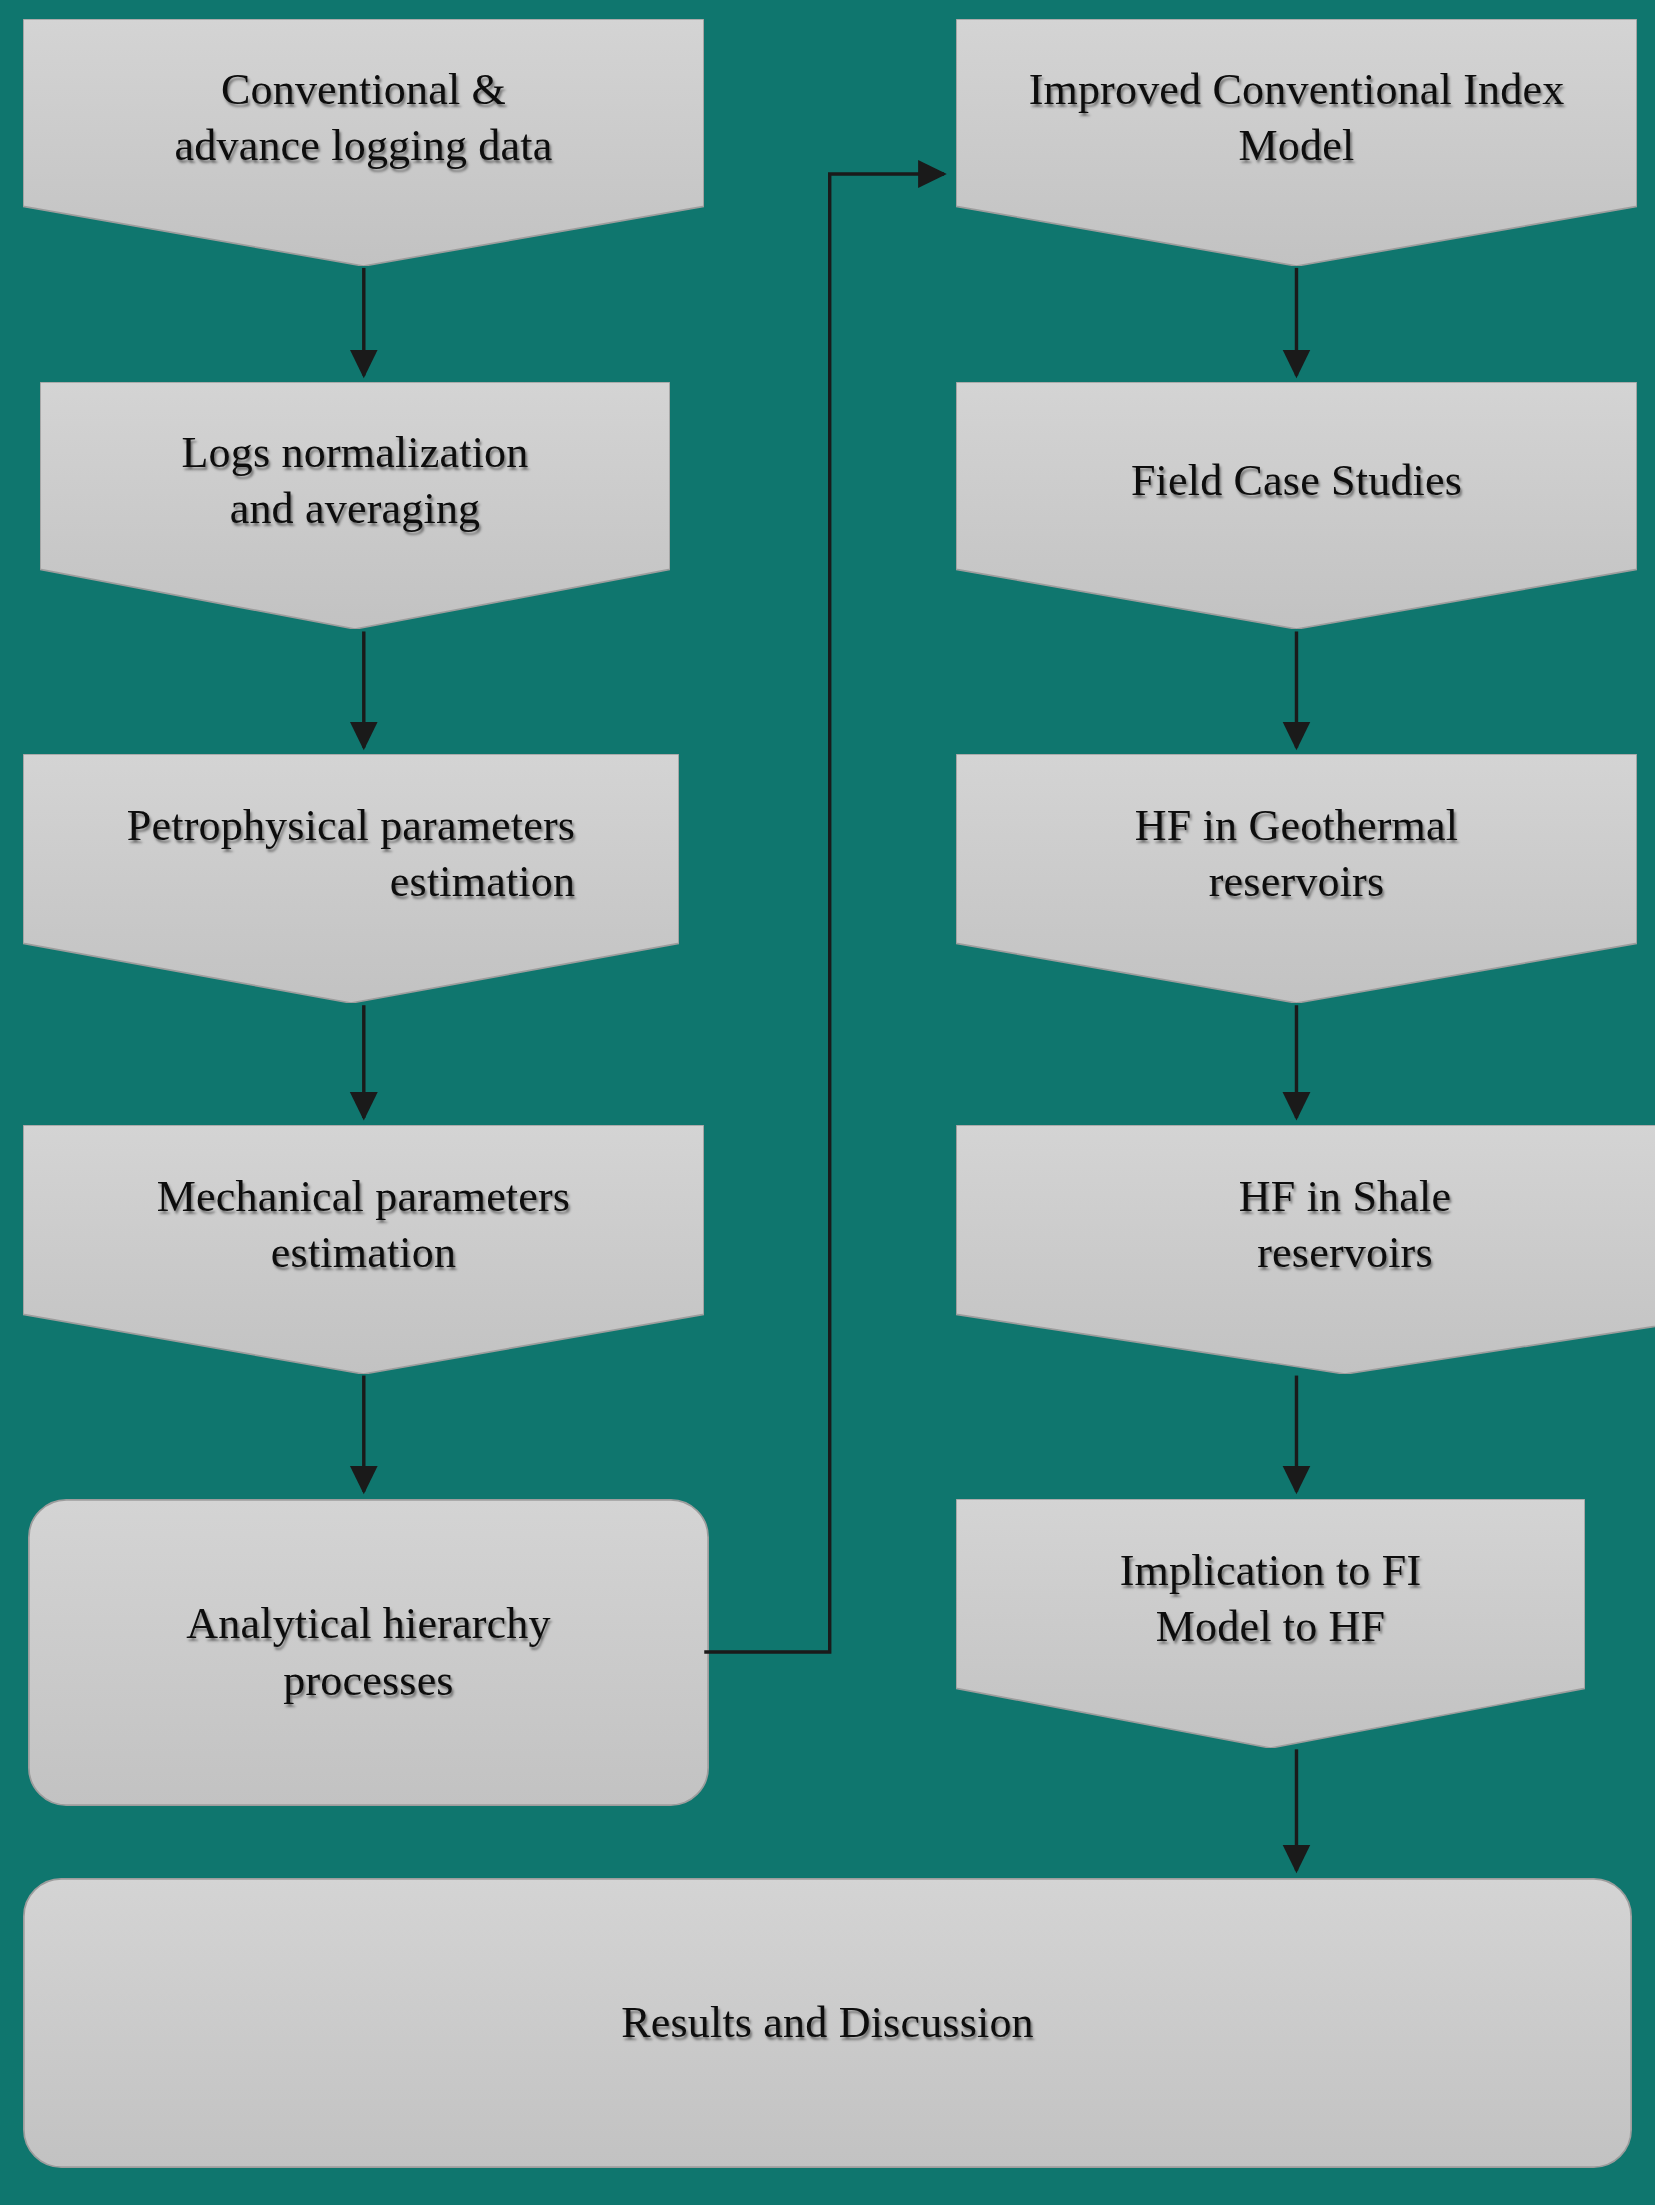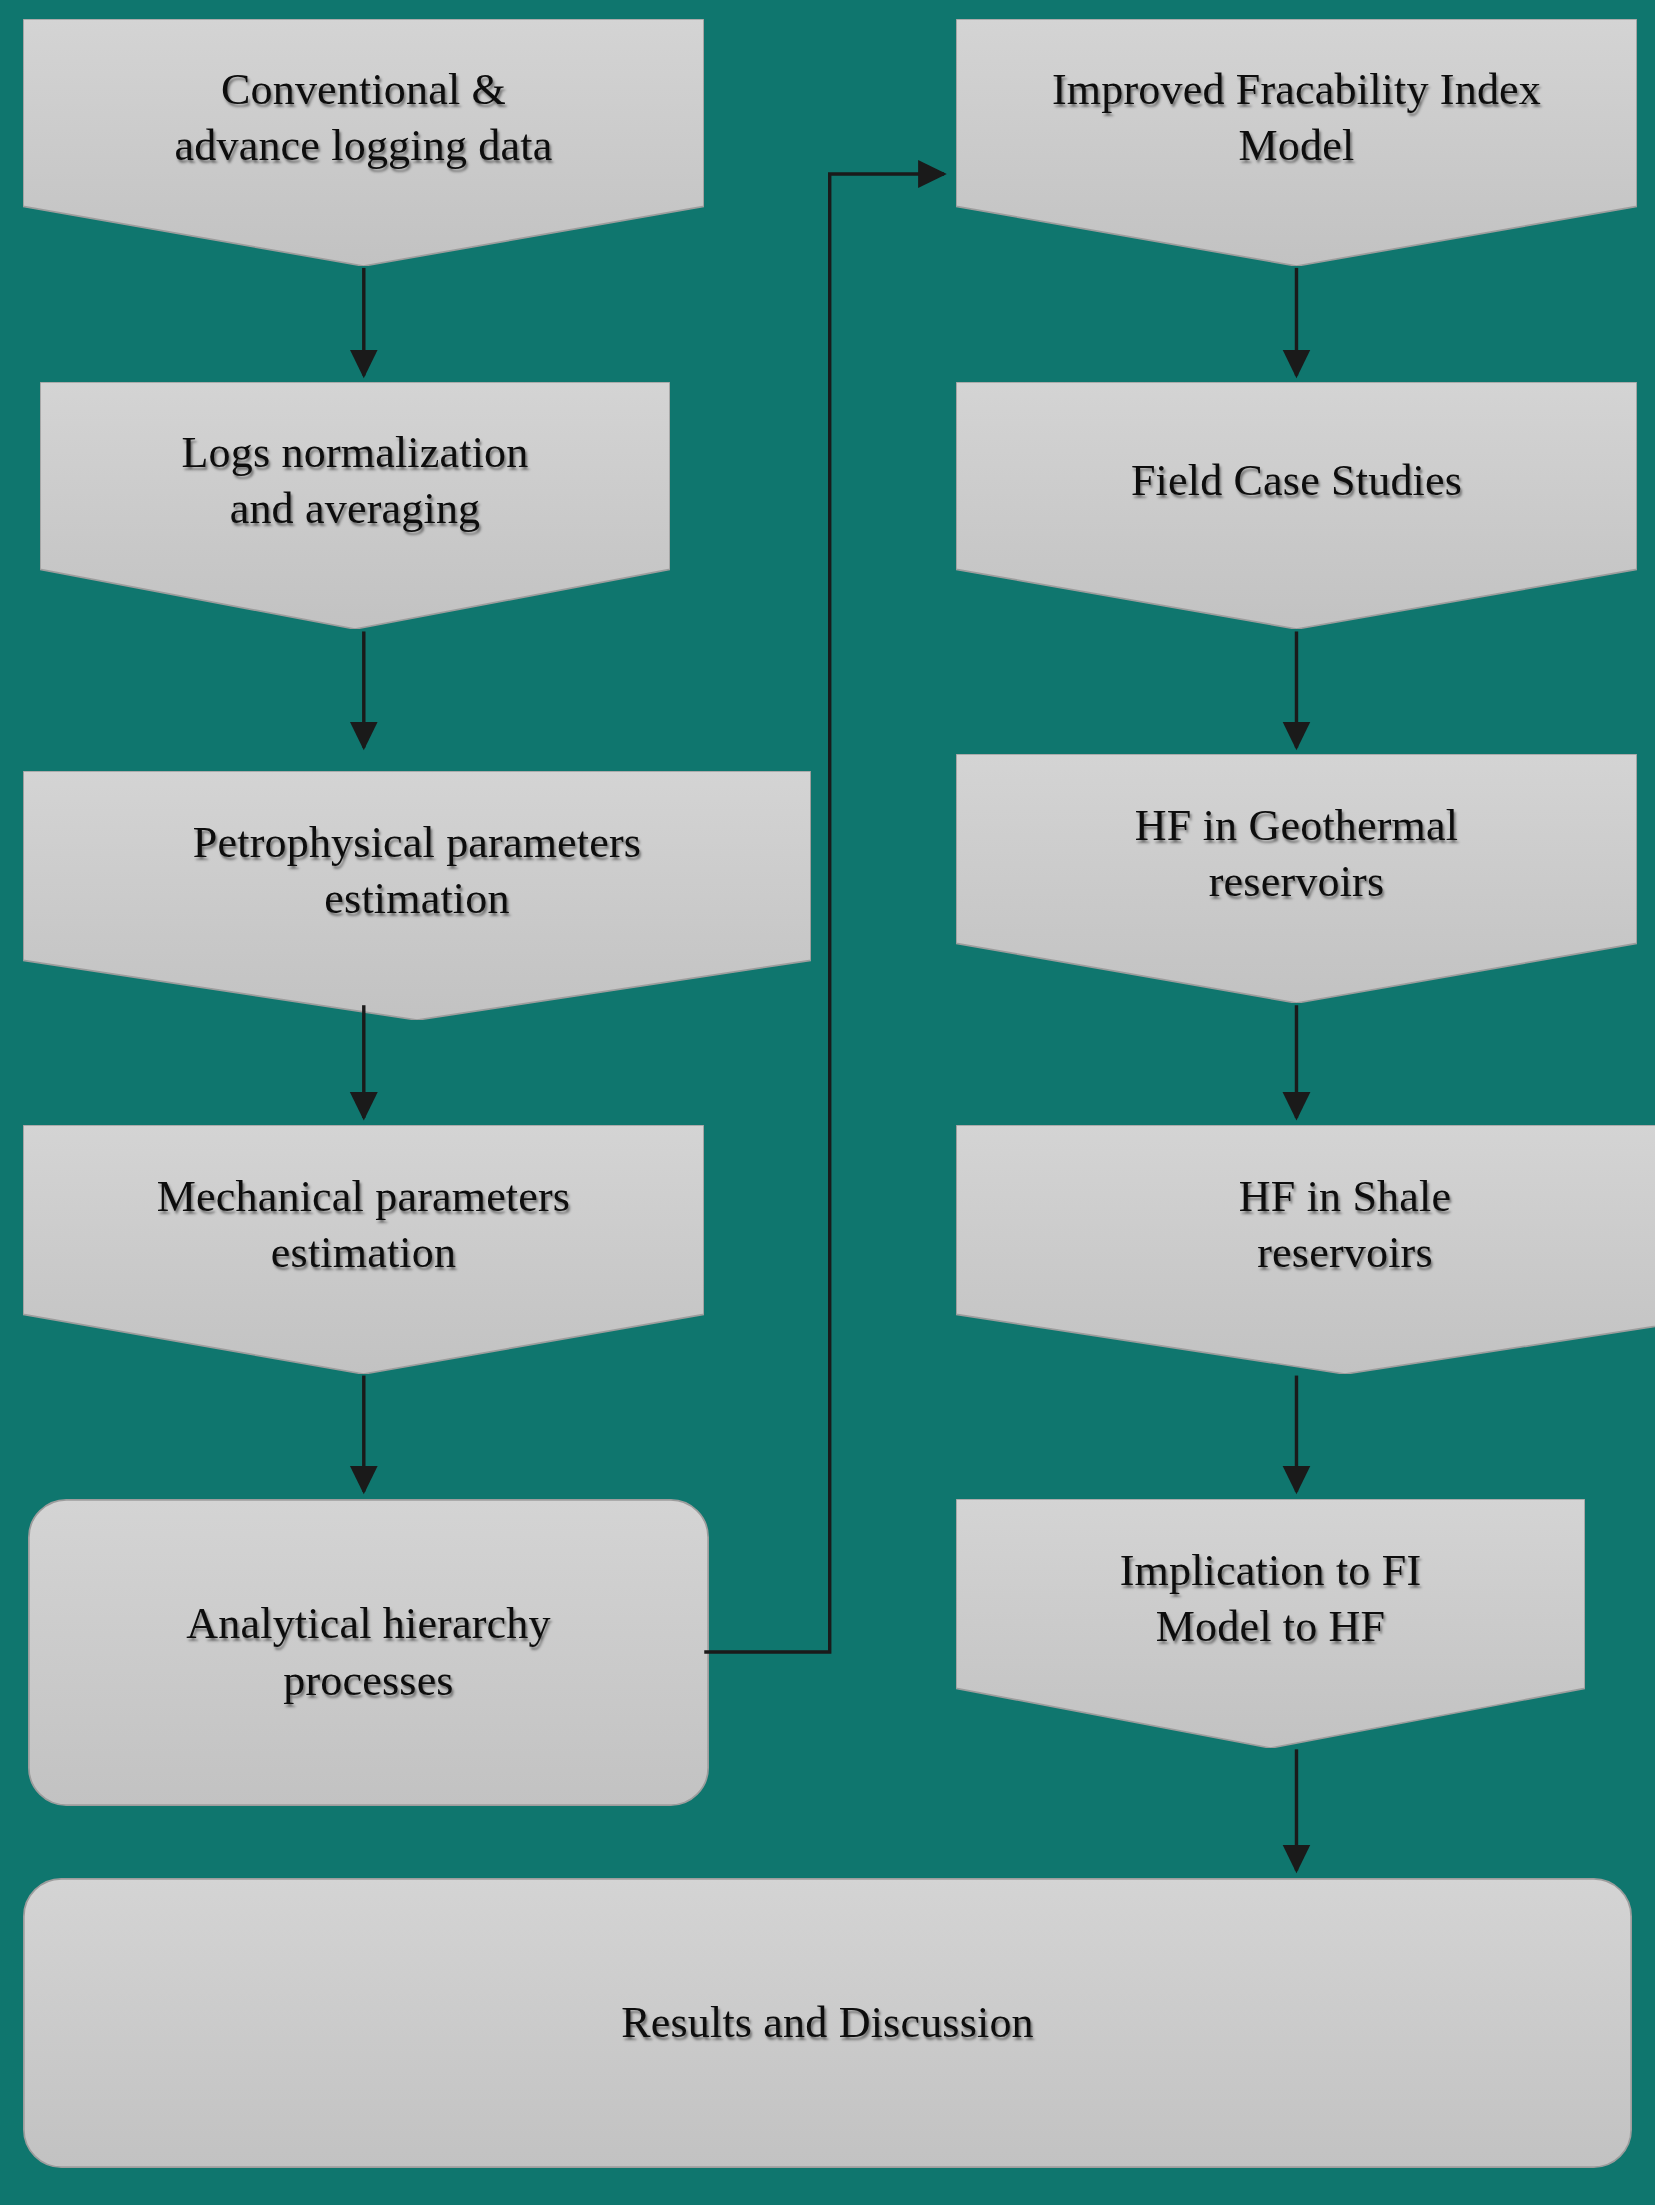--- a/index.html
+++ b/index.html
@@ -85,21 +85,21 @@
           <stop offset="0%" stop-color="#d4d4d4"></stop>
             <stop offset="100%" stop-color="#c2c2c2"></stop>
         </linearGradient>
       </defs>
       <polygon points="0,0 798,0 798,220 399,290 0,220" fill="url(#g2)" stroke="#9d9d9d" stroke-width="2"></polygon>
     </svg>
     <div class="label chev-text-shift">Logs normalization
 and averaging</div>
   </div>
 
-  <div class="node" style="left:23px; top:771px; width:788px; height:249px;">
+  <div class="node" style="left:23px; top:754px; width:656px; height:249px;text-align:right;">
     <svg class="shape-svg" viewBox="0 0 798 292" preserveAspectRatio="none">
       <defs>
         <linearGradient id="g3" x1="0" y1="0" x2="0" y2="1">
           <stop offset="0%" stop-color="#d4d4d4"></stop>
             <stop offset="100%" stop-color="#c2c2c2"></stop>
         </linearGradient>
       </defs>
       <polygon points="0,0 798,0 798,222 399,292 0,222" fill="url(#g3)" stroke="#9d9d9d" stroke-width="2"></polygon>
     </svg>
     <div class="label chev-text-shift">Petrophysical parameters
@@ -137,21 +137,21 @@
   <div class="node" style="left:956px; top:19px; width:681px; height:247px;">
     <svg class="shape-svg" viewBox="0 0 798 290" preserveAspectRatio="none">
       <defs>
         <linearGradient id="g6" x1="0" y1="0" x2="0" y2="1">
           <stop offset="0%" stop-color="#d4d4d4"></stop>
             <stop offset="100%" stop-color="#c2c2c2"></stop>
         </linearGradient>
       </defs>
       <polygon points="0,0 798,0 798,220 399,290 0,220" fill="url(#g6)" stroke="#9d9d9d" stroke-width="2"></polygon>
     </svg>
-    <div class="label chev-text-shift">Improved Fracability Index
+    <div class="label chev-text-shift">Improved Conventional Index
 Model</div>
   </div>
 
   <div class="node" style="left:956px; top:382px; width:681px; height:247px;">
     <svg class="shape-svg" viewBox="0 0 798 290" preserveAspectRatio="none">
       <defs>
         <linearGradient id="g7" x1="0" y1="0" x2="0" y2="1">
           <stop offset="0%" stop-color="#d4d4d4"></stop>
             <stop offset="100%" stop-color="#c2c2c2"></stop>
         </linearGradient>

